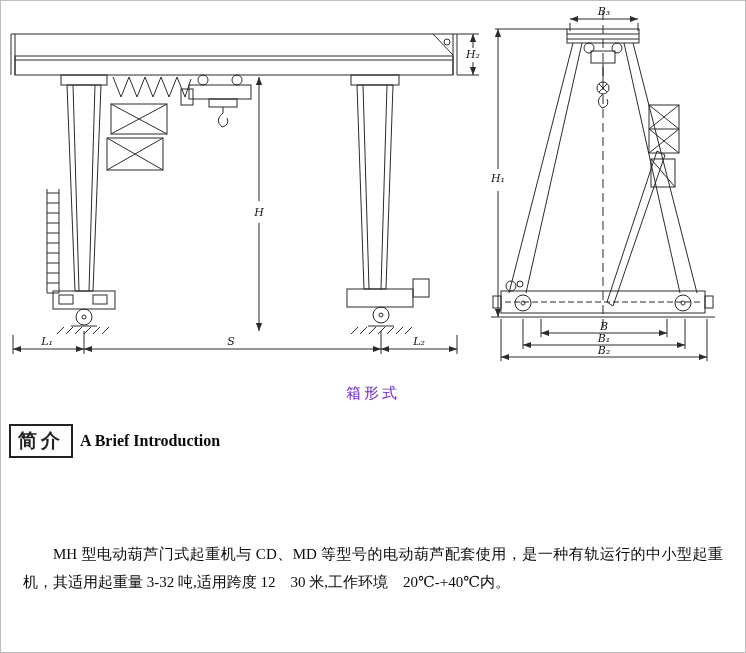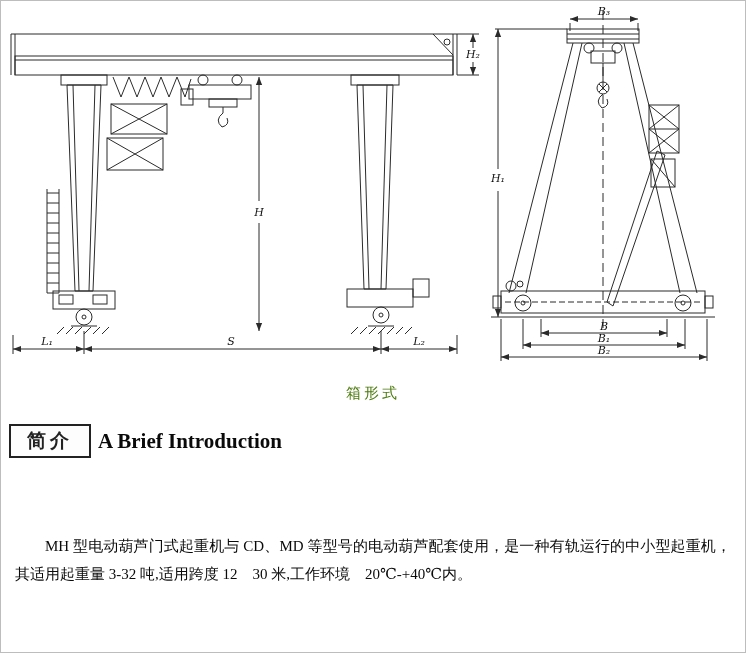--- a/index.html
+++ b/index.html
@@ -13,37 +13,37 @@
     stroke:#2b2b2b; stroke-width:1; fill:none;
   }
   svg .dash { stroke-dasharray:9 5; stroke:#4a4a4a; }
   svg .dash2 { stroke-dasharray:6 3; stroke:#4a4a4a; }
   svg text {
     font-family:"DejaVu Serif","Liberation Serif",serif;
     font-size:11px; font-style:italic; fill:#111; stroke:none;
   }
   .caption {
     position:absolute; top:383px; left:0; right:0; text-align:center;
-    font-size:15px; letter-spacing:3px; color:#4d7c0f;
+    font-size:15px; letter-spacing:3px; color:#6d28d9;
   }
   .intro-header { position:absolute; top:423px; left:8px; height:34px; }
   .badge {
-    display:inline-block; border:2px solid #222; padding:2px 16px;
+    display:inline-block; border:2px solid #222; padding:2px 7px;
     font-weight:bold; font-size:19px; letter-spacing:4px; color:#222;
     vertical-align:middle; background:#fdfdfd;
   }
   .heading {
-    display:inline-block; margin-left:7px; font-weight:bold; font-size:21px;
+    display:inline-block; margin-left:7px; font-weight:bold; font-size:16px;
     vertical-align:middle; color:#0a0a0a;
   }
   .body-text {
     position:absolute; top:528px; left:10px; right:10px;
     font-size:15px; line-height:1.85; text-align:justify; color:#0a0a0a;
   }
-  .body-text p { margin:4px; text-indent:2em; }
+  .body-text p { margin:12px; text-indent:2em; }
 </style>
 </head>
 <body>
 
 <div class="page">
 
   <svg class="drawing" width="746" height="400" viewBox="0 0 746 400" xmlns="http://www.w3.org/2000/svg">
     <defs>
       <marker id="ah" viewBox="0 0 10 10" refX="9" refY="5" markerWidth="9" markerHeight="9" orient="auto-start-reverse">
         <path d="M0,1.5 L9,5 L0,8.5 z" style="fill:#2b2b2b;stroke:none"></path>

